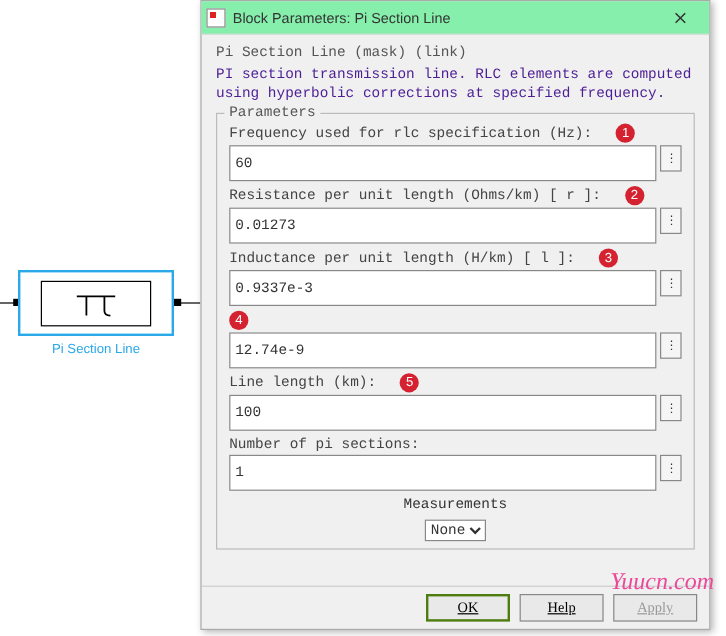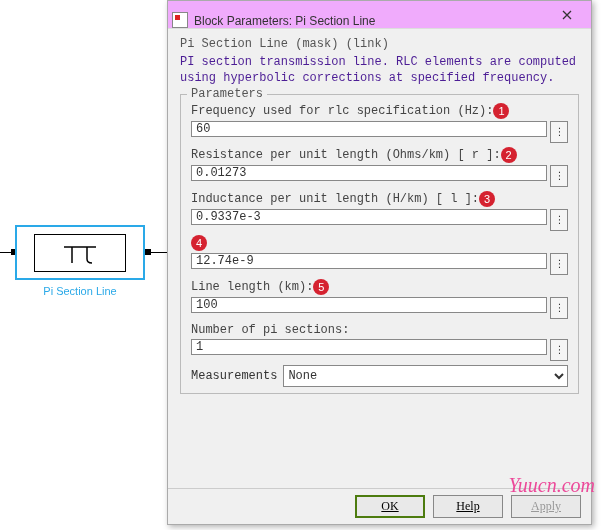--- a/index.html
+++ b/index.html
@@ -51,23 +51,23 @@
     position: absolute;
     left: 167px; top: 0;
     width: 425px; height: 525px;
     background: #f0f0f0;
     border: 1px solid #aaa;
     box-shadow: 2px 2px 6px rgba(0,0,0,.3);
     display: flex;
     flex-direction: column;
   }
   .titlebar {
-    height: 28px; background: #f0abfc;
+    height: 28px; background: #86efac;
     border-bottom: 1px solid #ddd;
-    display: flex; align-items: flex-end;
+    display: flex; align-items: center;
     padding: 0 4px;
   }
   .tb-icon { width: 16px; height: 16px; margin-right: 6px; background:#fff; border:1px solid #888; position:relative;}
   .tb-icon::after{ content:""; position:absolute; left:2px; top:2px; width:5px; height:5px; background:#d22;}
   .tb-title { flex:1; font-size:12px; color:#333;}
   .tb-close { width:40px; height:26px; display:flex; align-items:center; justify-content:center; font-size:14px; color:#333;}
 
   .content { flex:1; padding: 8px 12px 4px 12px; overflow:hidden; font-family: "Courier New", monospace; font-size: 12px; color:#333;}
   .head-line { color:#555; margin-bottom:3px;}
   .desc { color:#4c1d95; margin-bottom:8px; line-height:1.35;}
@@ -78,35 +78,35 @@
   }
   .legend {
     position: absolute;
     top: -8px; left: 6px;
     background: #f0f0f0;
     padding: 0 4px;
     color:#555;
     text-align:center;
   }
   .row { margin-bottom: 4px;}
-  .lbl { display:flex; align-items:center; gap:0; margin-bottom:2px; color:#444;}
+  .lbl { display:flex; align-items:center; gap:20px; margin-bottom:2px; color:#444;}
   .ipt-row { display:flex; gap:3px;}
   input[type=text] {
-    flex:1; height:16px; border:1px solid #888; background:#fff;
+    flex:1; height:30px; border:1px solid #888; background:#fff;
     font-family:"Courier New",monospace; font-size:12px; padding:0 4px; color:#333;
   }
   .more-btn {
     width:18px; height:22px; border:1px solid #888; background:#f5f5f5;
     display:flex; align-items:center; justify-content:center; font-size:10px; letter-spacing:-1px;
   }
   .badge {
     display:inline-flex; width:16px; height:16px; background:#d52230; color:#fff; border-radius:50%;
     font: 11px/16px Arial,sans-serif; align-items:center; justify-content:center;
   }
-  .meas-row { display:flex; align-items:center; gap:6px; margin-top:4px;}
+  .meas-row { display:flex; align-items:center; gap:6px; margin-top:4px;flex-direction:column;}
   select {
     flex:1; height:22px; border:1px solid #888; background:#fff;
     font-family:"Courier New",monospace; font-size:12px; color:#333;
   }
 
   .btnbar {
     border-top: 1px solid #ccc;
     padding: 6px 10px;
     display:flex; gap:8px; justify-content:flex-end;
   }

